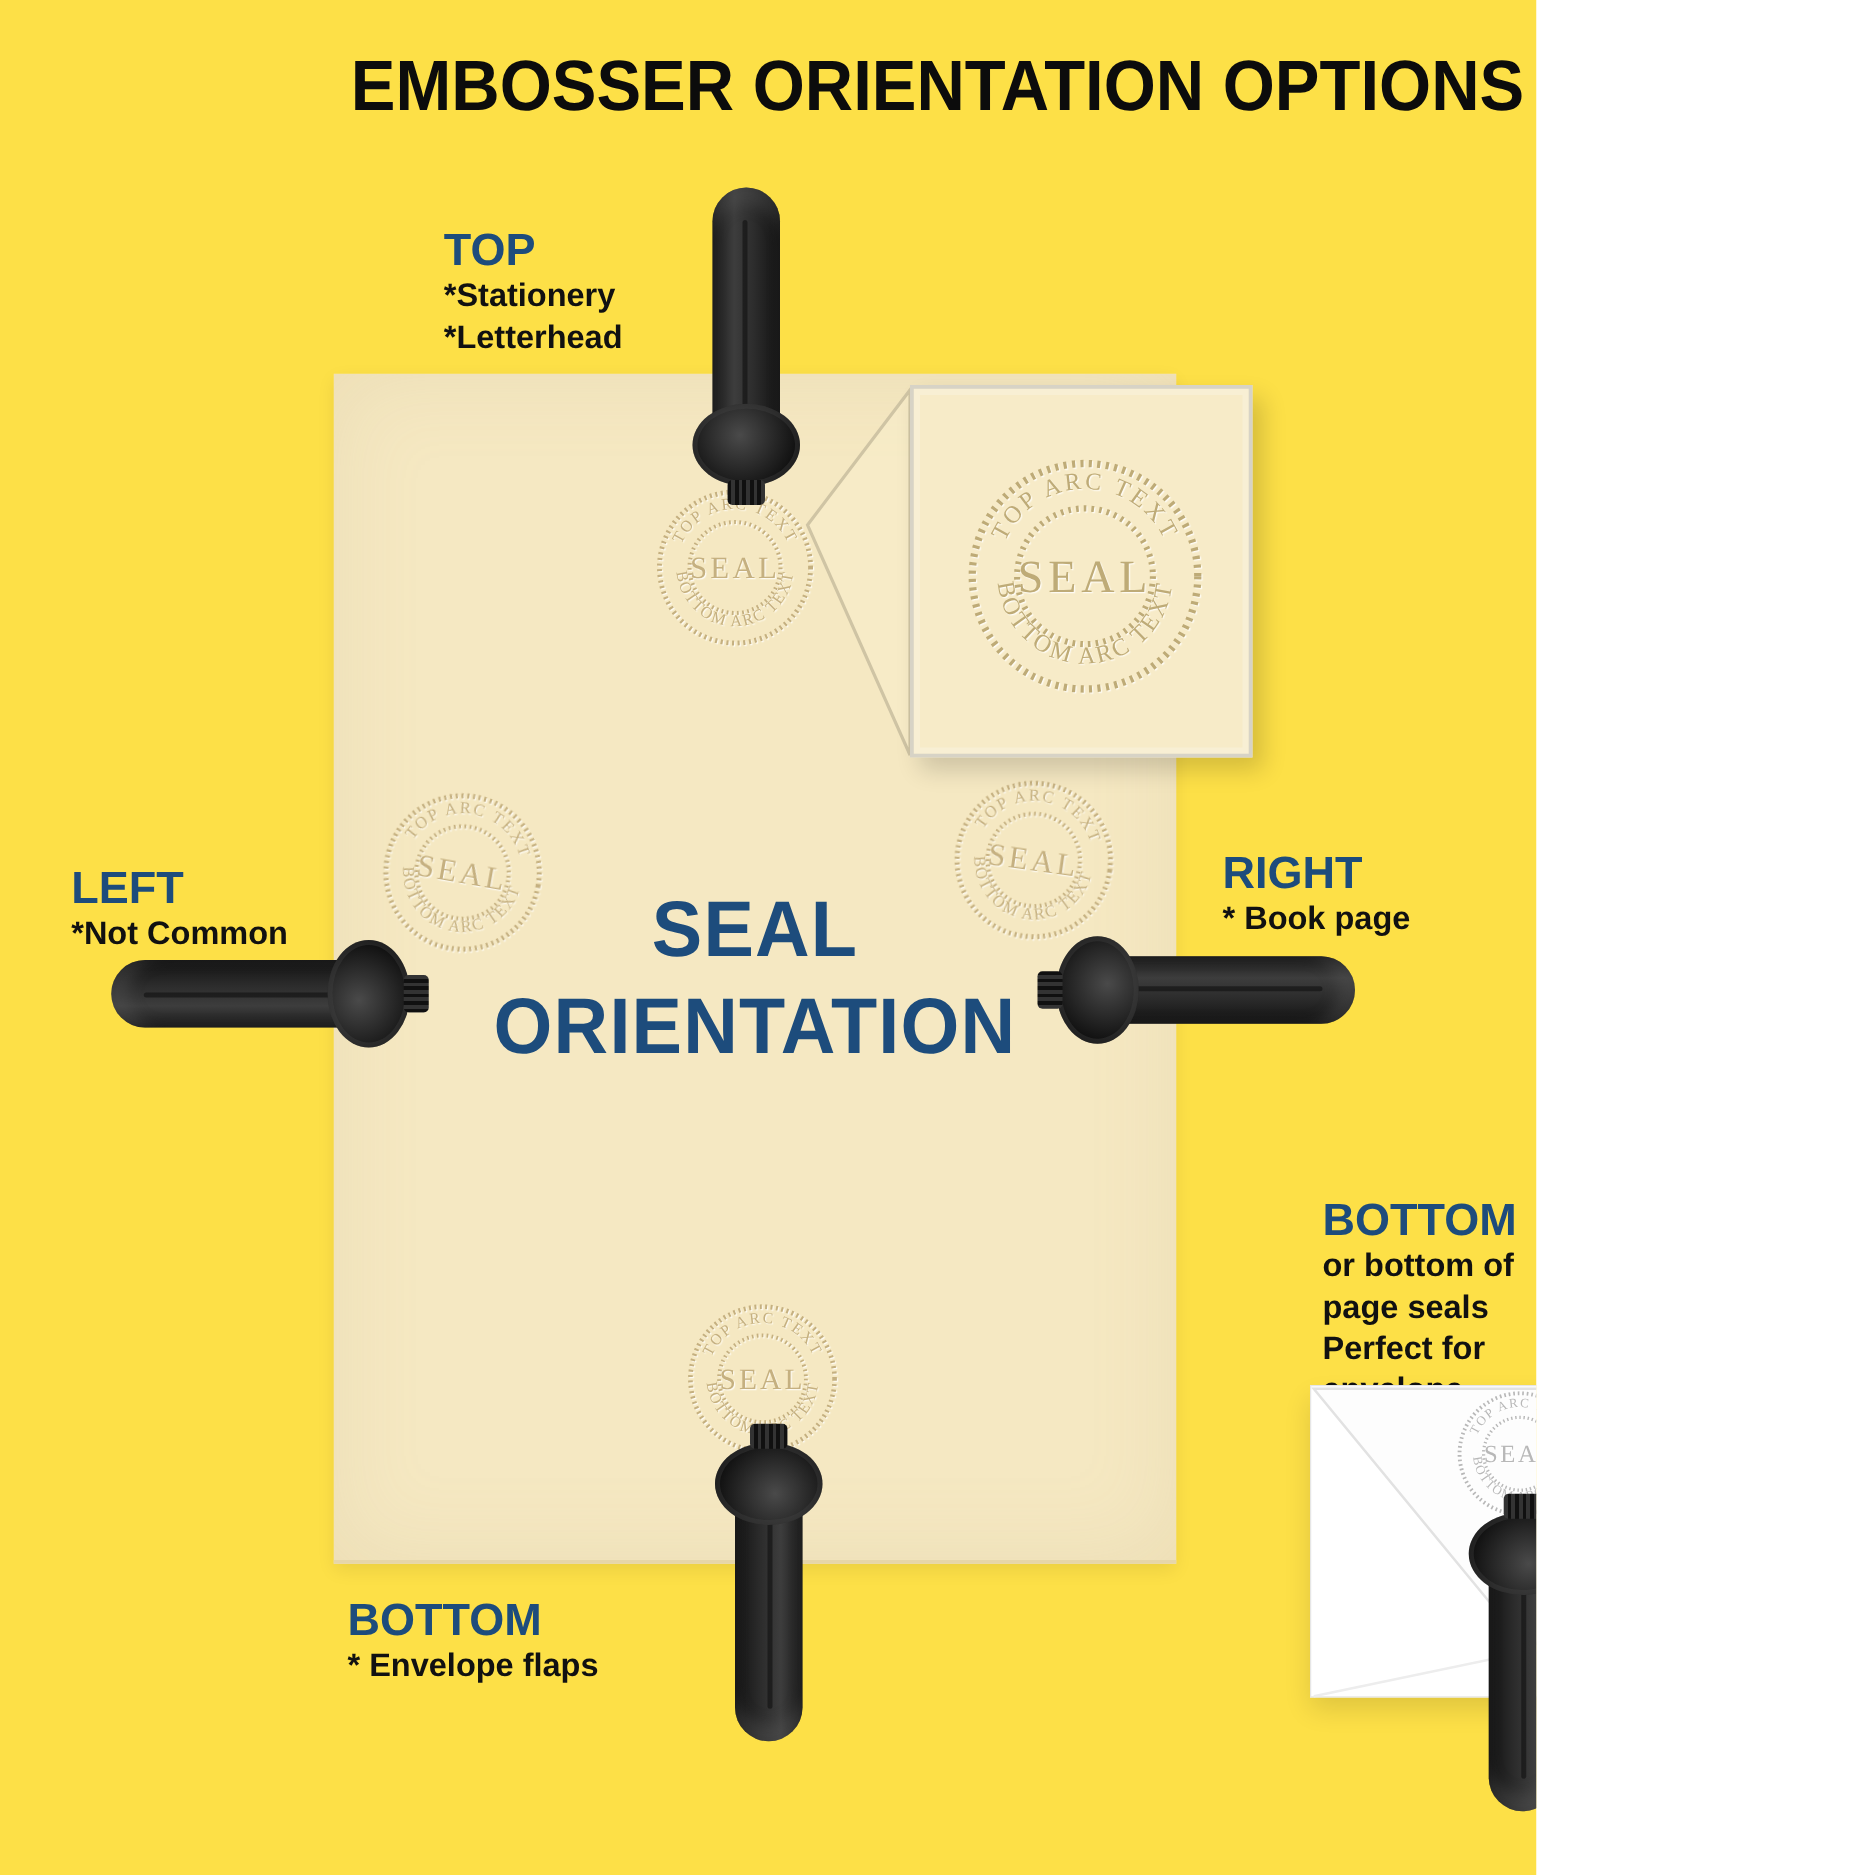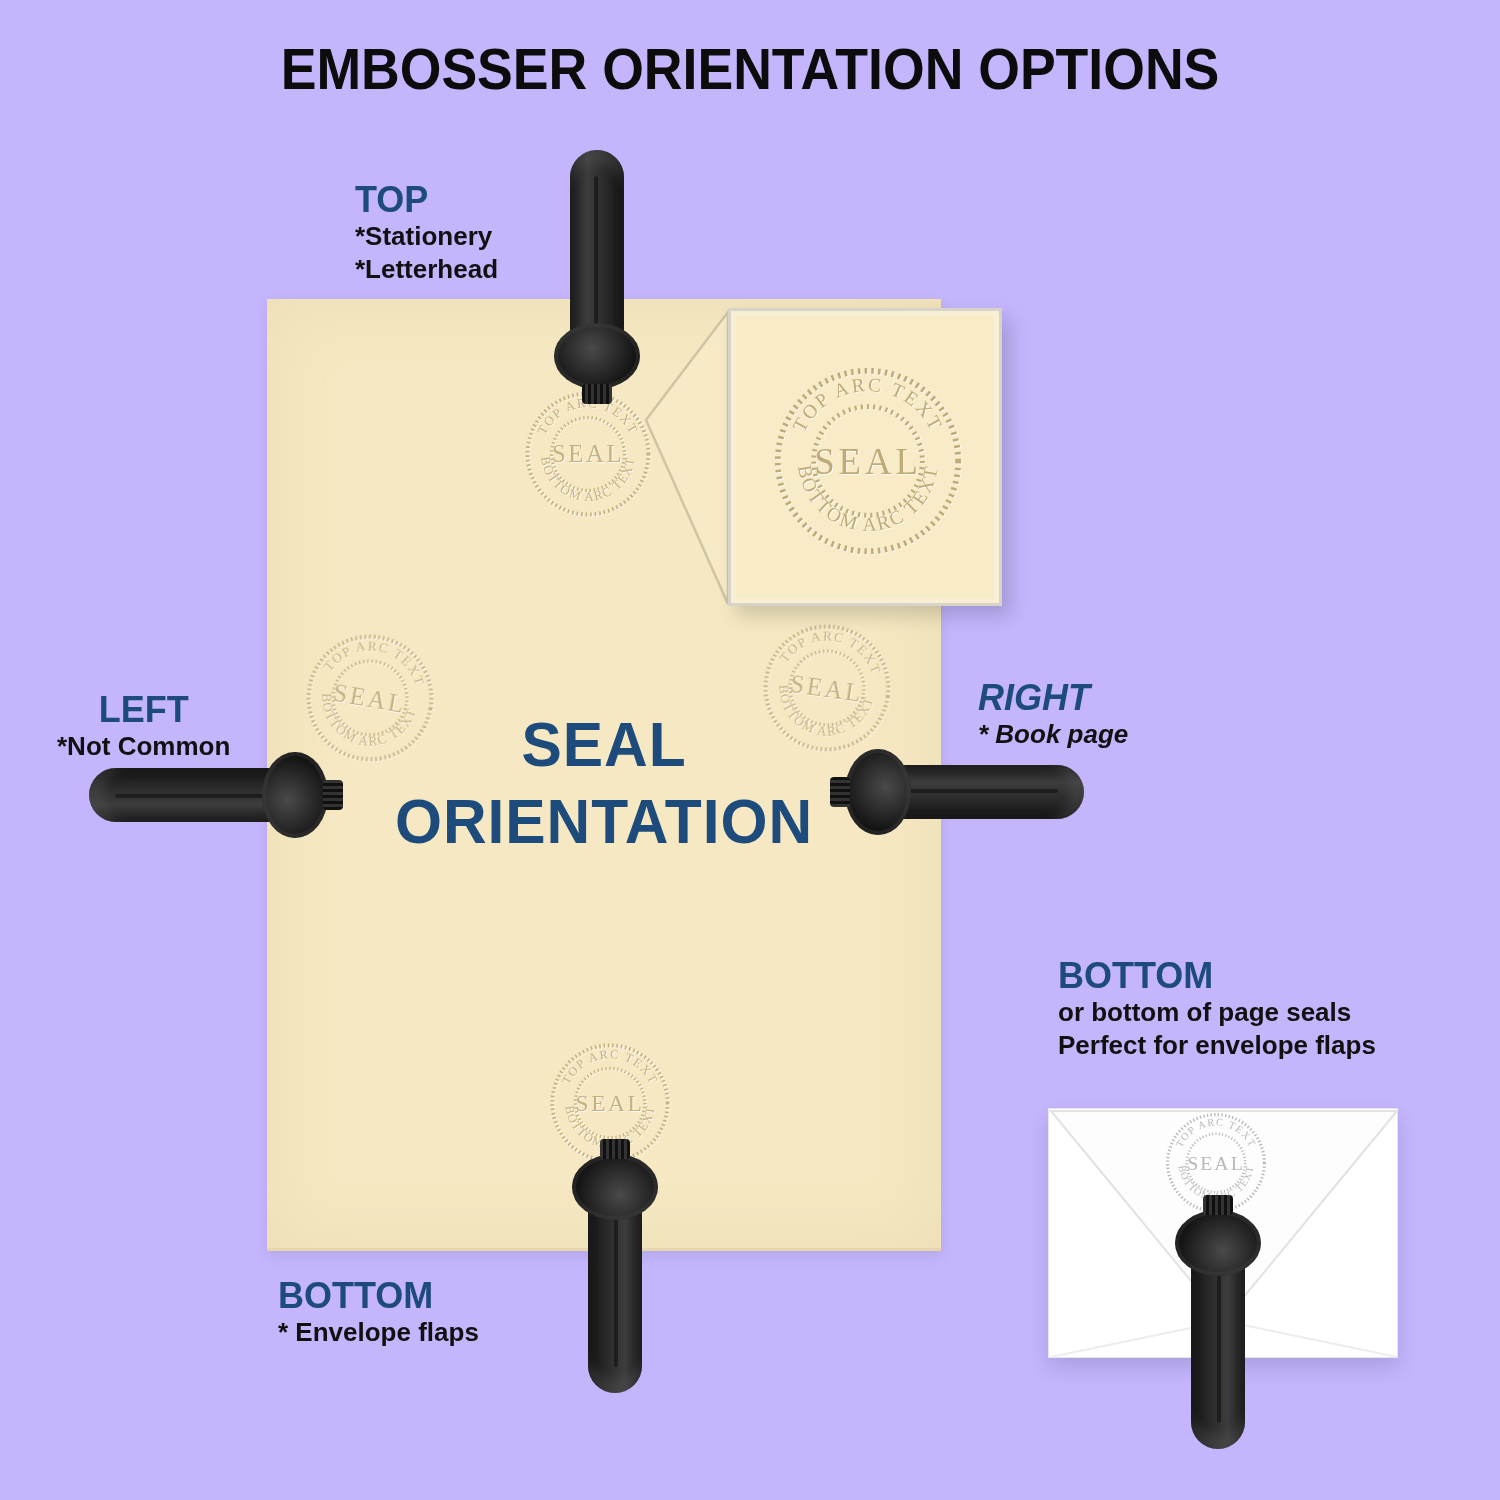--- a/index.html
+++ b/index.html
@@ -1,17 +1,17 @@
 <!DOCTYPE html>
 <html><head>
 <meta charset="utf-8">
 <style>
   html,body{margin:0;padding:0;background:#ffffff;}
   #canvas{
-    position:relative;width:1500px;height:1500px;background:#c4b5fd;
+    position:relative;width:1229px;height:1500px;background:#fde047;
     font-family:"Liberation Sans",sans-serif;overflow:hidden;
   }
   
   .title{
     position:absolute;left:0;top:36px;width:1500px;text-align:center;
     font-size:57px;font-weight:bold;color:#0c0c0c;letter-spacing:0px;
     transform:scaleX(.94);transform-origin:center;margin:0;
   }
   
   .paper{
@@ -70,22 +70,22 @@
   #embosser-top{left:542px;top:130px;}
   #embosser-left{left:151px;top:658px;transform:rotate(-90deg);}
   #embosser-right{left:912px;top:655px;transform:rotate(90deg);}
   #embosser-bottom{left:560px;top:1139px;transform:rotate(180deg);}
   #embosser-envelope{left:1163px;top:1195px;transform:rotate(180deg);}
   
   .label-block{position:absolute;}
   .label-head{display:block;color:#1d4c7c;font-weight:bold;font-size:36px;line-height:1.1;}
   .label-item{display:block;color:#111111;font-weight:bold;font-size:26px;line-height:1.28;}
   #label-top{left:355px;top:180px;}
-  #label-left{left:57px;top:690px;text-align:center;}
-  #label-right{left:978px;top:678px;font-style:italic;}
+  #label-left{left:57px;top:690px;}
+  #label-right{left:978px;top:678px;}
   #label-bottom-left{left:278px;top:1276px;}
   #label-bottom-right{left:1058px;top:956px;}
   
   .envelope{
     position:absolute;left:1048px;top:1108px;width:350px;height:250px;
     background:#ffffff;border:1px solid #e6e6e6;box-sizing:border-box;
     box-shadow:0 10px 20px rgba(0,0,0,.12);
   }
   .envelope-lines{position:absolute;left:0;top:0;width:350px;height:250px;}
 </style>

